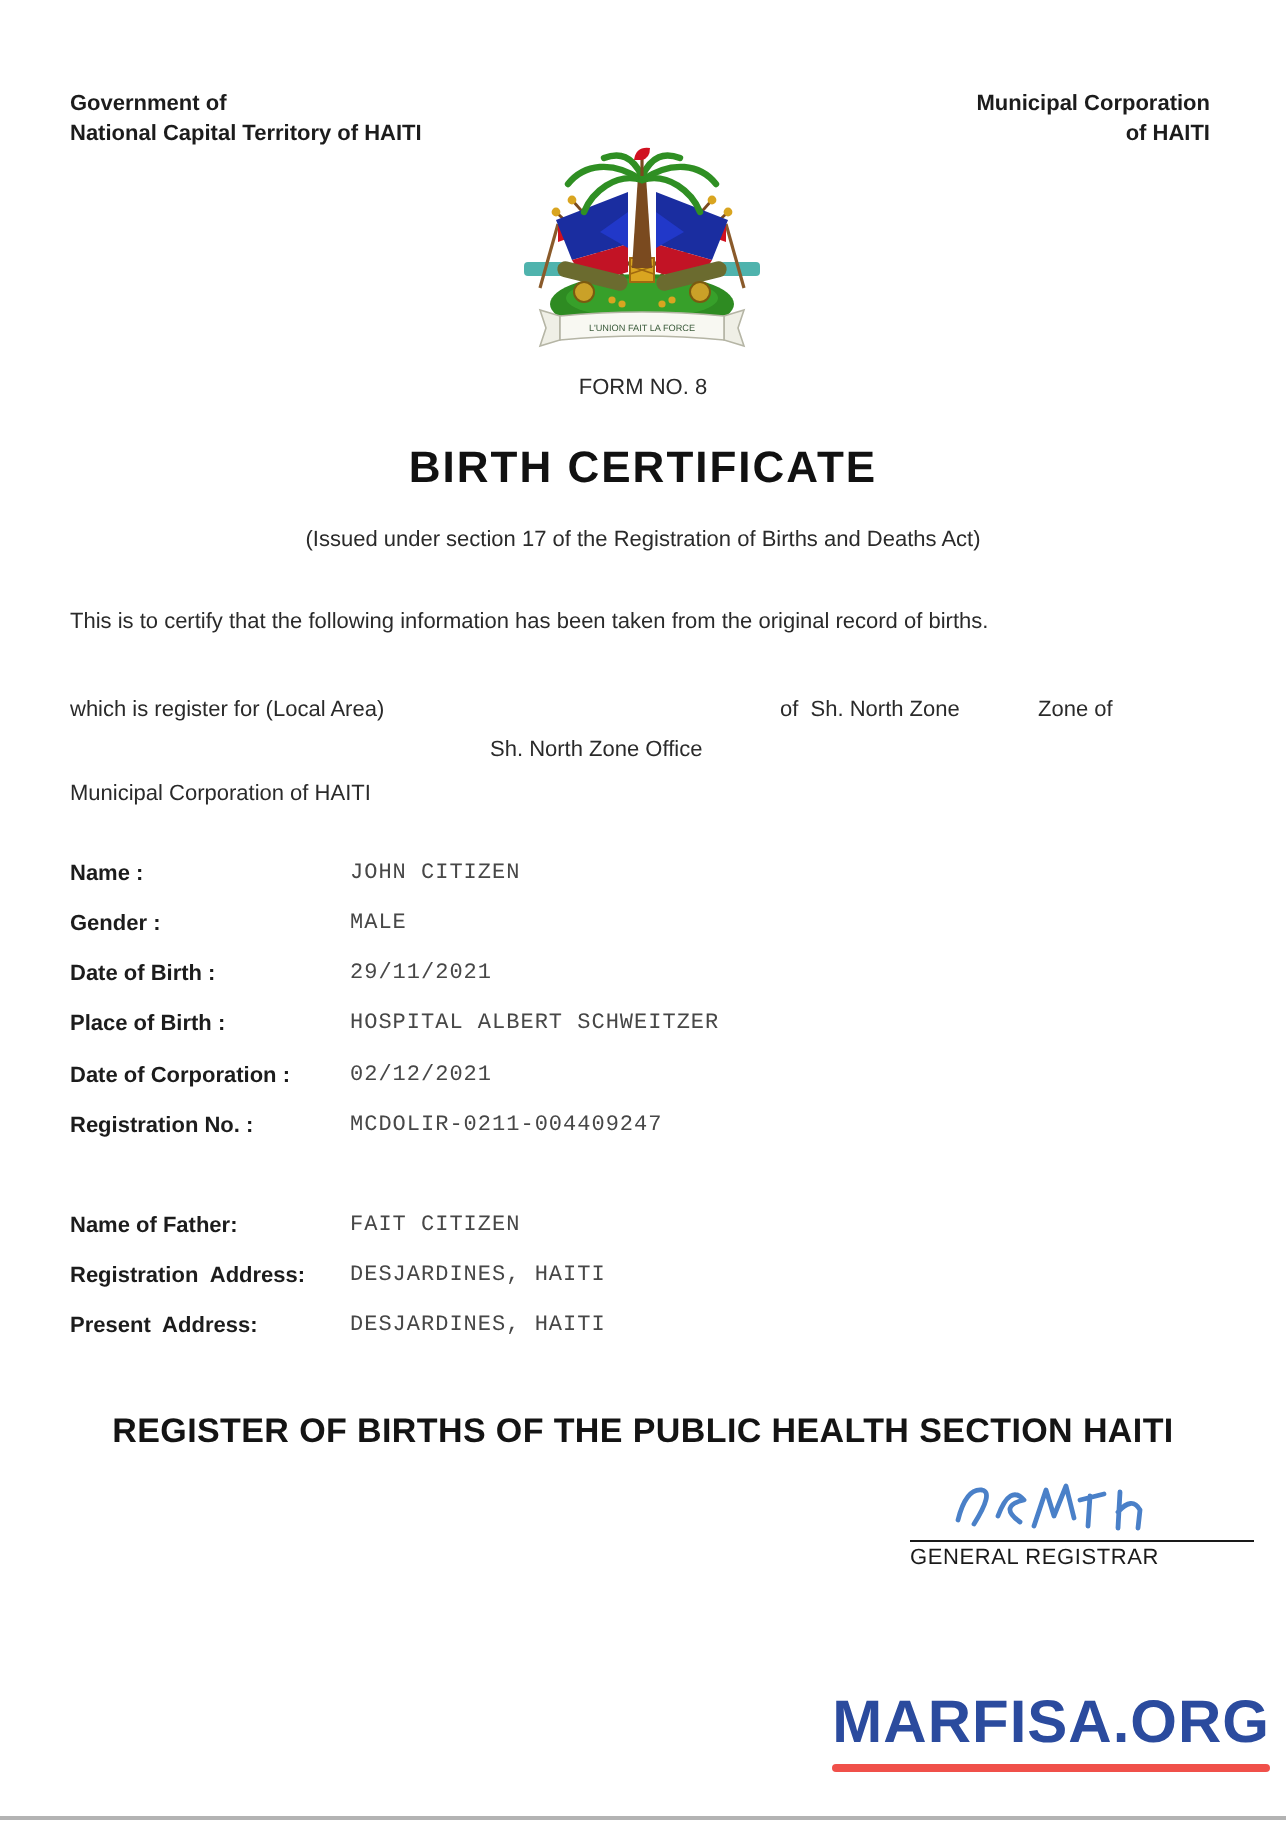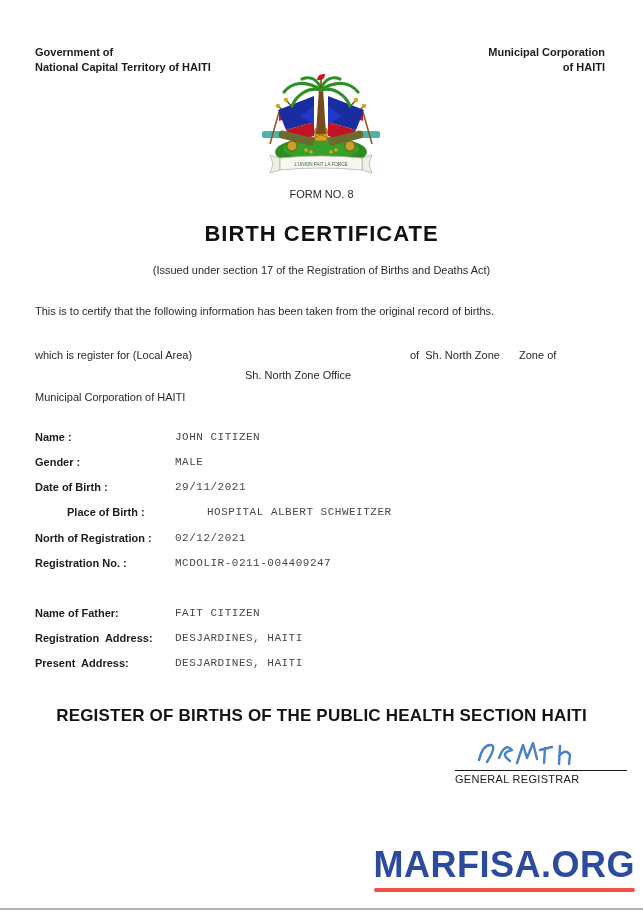--- a/index.html
+++ b/index.html
@@ -16,21 +16,21 @@
   .subtitle{font-size:11px;color:#2a2a2a;}
   .body-text{font-size:11px;color:#2a2a2a;}
   .reg-part{white-space:pre;font-size:11px;color:#2a2a2a;position:absolute;top:0;}
   .field-row{position:absolute;left:35px;width:560px;height:20px;}
   .field-label{position:absolute;left:0;top:0;font-size:11px;font-weight:bold;color:#1c1c1c;white-space:pre;}
   .field-value{position:absolute;left:140px;top:0;font-size:11px;color:#474747;
     font-family:"Liberation Mono",monospace;white-space:pre;letter-spacing:0.5px;}
   .register-line{font-size:17px;font-weight:bold;color:#141414;letter-spacing:0.2px;}
   .sig-line{border-top:1.5px solid #1a1a1a;width:172px;}
   .registrar{font-size:11px;color:#1a1a1a;letter-spacing:0.3px;text-align:left;width:172px;}
-  .watermark{font-size:36px;font-weight:600;letter-spacing:0.5px;line-height:1;}
+  .watermark{font-size:30px;font-weight:600;letter-spacing:0.5px;line-height:1;}
   .watermark-bar{height:4px;border-radius:2px;}
   .bottom-rule{left:0;width:643px;height:2px;background:#b3b3b3;}
 </style>
 </head>
 <body>
 
 <div class="page">
 
   <div class="abs hdr" style="left:35px;top:45px;">
     <div>Government of</div>
@@ -113,44 +113,44 @@
 
   <div class="abs center form-no" style="top:188px;">FORM NO. 8</div>
   <div class="abs center title" style="top:221px;">BIRTH CERTIFICATE</div>
   <div class="abs center subtitle" style="top:264px;">(Issued under section 17 of the Registration of Births and Deaths Act)</div>
 
   <div class="abs body-text" style="left:35px;top:305px;">This is to certify that the following information has been taken from the original record of births.</div>
 
   <div class="abs" style="left:0;top:349px;width:534px;height:16px;">
     <span class="reg-part" style="left:35px;">which is register for (Local Area)</span>
     <span class="reg-part" style="left:245px;margin-top:20px;">Sh. North Zone Office</span>
-    <span class="reg-part" style="left:410px;">of  Sh. North Zone</span>
+    <span class="reg-part" style="left:390px;">of  Sh. North Zone</span>
     <span class="reg-part" style="left:519px;">Zone of</span>
   </div>
 
   <div class="abs body-text" style="left:35px;top:391px;">Municipal Corporation of HAITI</div>
 
   <div class="field-row" style="top:431px;">
     <span class="field-label">Name :</span>
     <span class="field-value">JOHN CITIZEN</span>
   </div>
   <div class="field-row" style="top:456px;">
     <span class="field-label">Gender :</span>
     <span class="field-value">MALE</span>
   </div>
   <div class="field-row" style="top:481px;">
     <span class="field-label">Date of Birth :</span>
     <span class="field-value">29/11/2021</span>
   </div>
-  <div class="field-row" style="top:506px;margin-left:32px;">
+  <div class="field-row" style="top:506px;">
     <span class="field-label">Place of Birth :</span>
     <span class="field-value">HOSPITAL ALBERT SCHWEITZER</span>
   </div>
   <div class="field-row" style="top:532px;">
-    <span class="field-label">North of Registration :</span>
+    <span class="field-label">Date of Corporation :</span>
     <span class="field-value">02/12/2021</span>
   </div>
   <div class="field-row" style="top:557px;">
     <span class="field-label">Registration No. :</span>
     <span class="field-value">MCDOLIR-0211-004409247</span>
   </div>
   <div class="field-row" style="top:607px;">
     <span class="field-label">Name of Father:</span>
     <span class="field-value">FAIT CITIZEN</span>
   </div>

